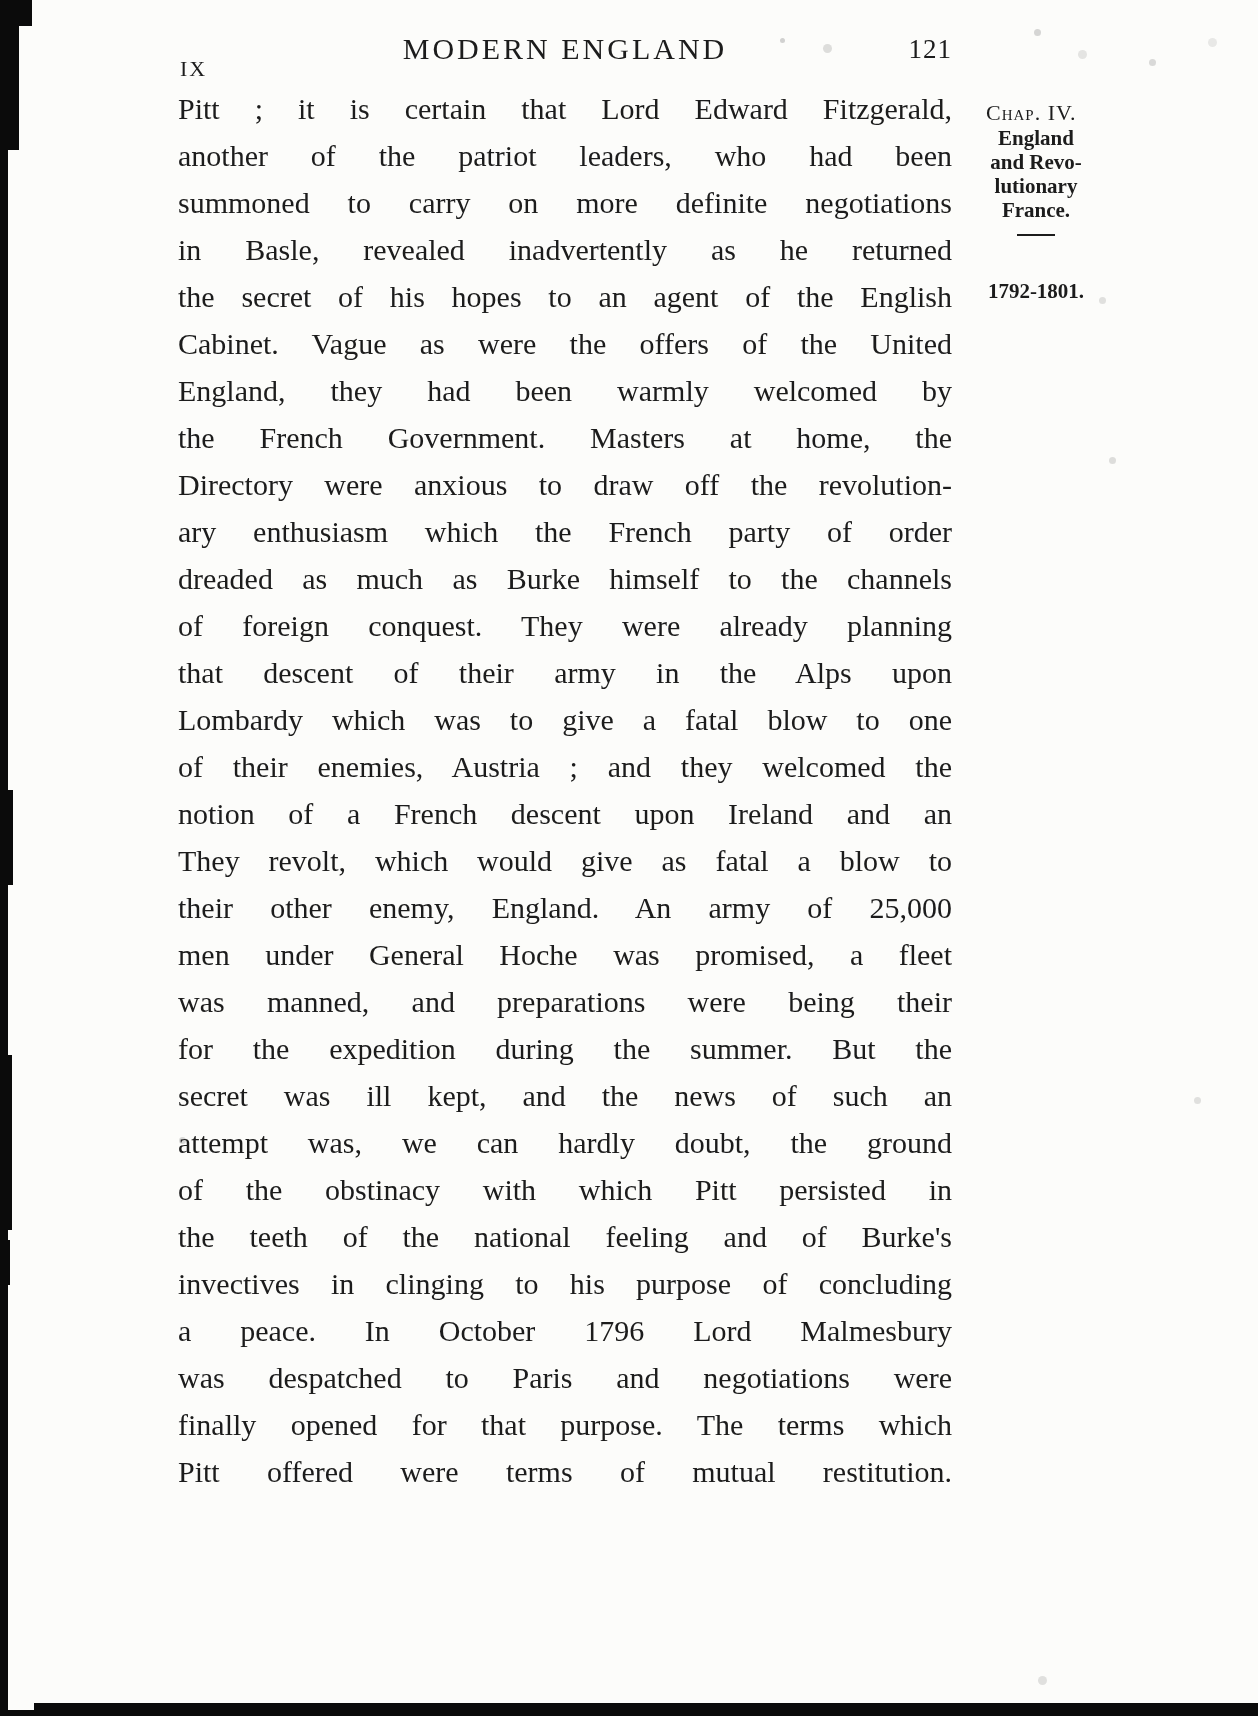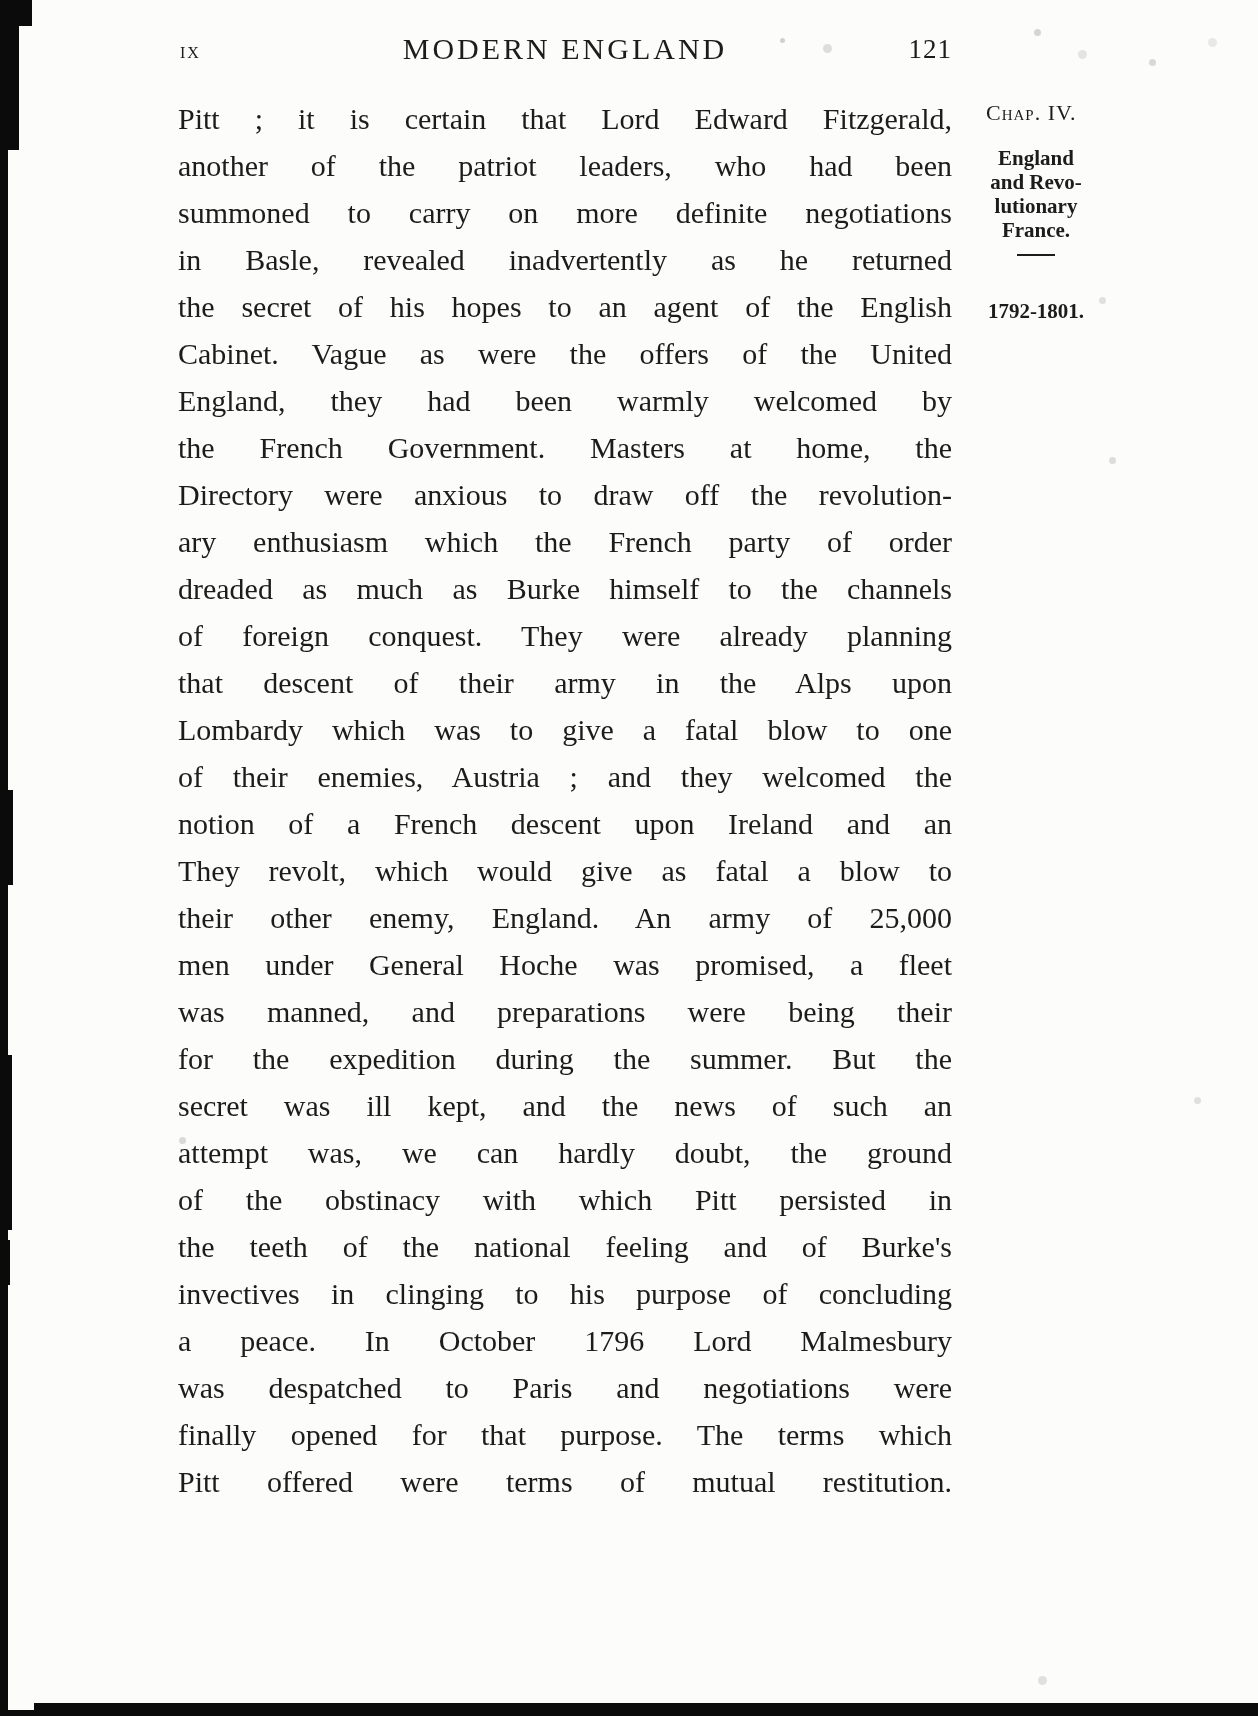--- a/index.html
+++ b/index.html
@@ -51,22 +51,22 @@
   
   .header {
     position: absolute;
     left: 178px;
     top: 32px;
     width: 774px;
     height: 40px;
   }
   .chapnum {
     position: absolute;
-    left: 2px; top: 12px;
-    font-size: 16px;
+    left: 2px; top: 24px;
+    font-size: 22px;
     letter-spacing: 2px;
     text-align: right;
   }
   .title {
     position: absolute;
     left: 0; right: 0; top: 0;
     text-align: center;
     font-size: 30px;
     letter-spacing: 3px;
   }
@@ -75,21 +75,21 @@
     right: 0; top: 2px;
     font-size: 27px;
     letter-spacing: 1px;
     margin-left: 43px;
   }
 
   
   .body-text {
     position: absolute;
     left: 178px;
-    top: 95px;
+    top: 85px;
     width: 774px;
   }
   .text-line {
     font-size: 30px;
     line-height: 47px;
     height: 47px;
     white-space: nowrap;
     text-align: justify;
     text-align-last: justify;
     -moz-text-align-last: justify;
@@ -100,21 +100,20 @@
     position: absolute;
     left: 972px;
     top: 100px;
     width: 128px;
     text-align: center;
   }
   .chap-label {
     font-variant: small-caps;
     font-size: 22px;
     letter-spacing: 1px;
-    margin-bottom: 20px;
     text-align: left;
     padding-left: 14px;
   }
   .note-line {
     font-weight: bold;
     font-size: 21px;
     line-height: 24px;
   }
   .note-rule {
     width: 38px;

